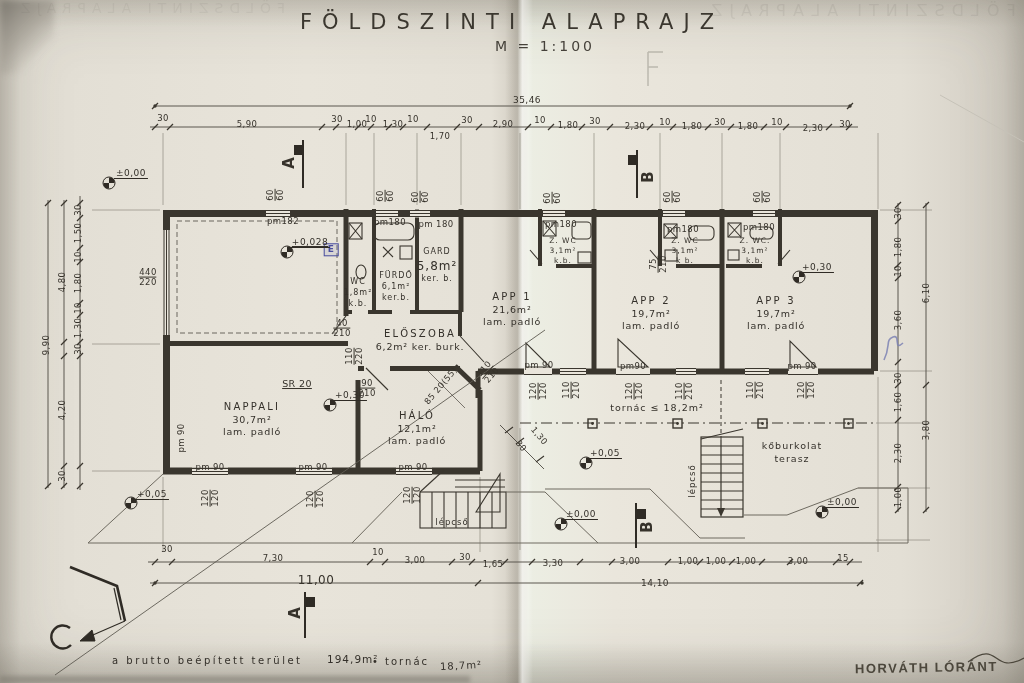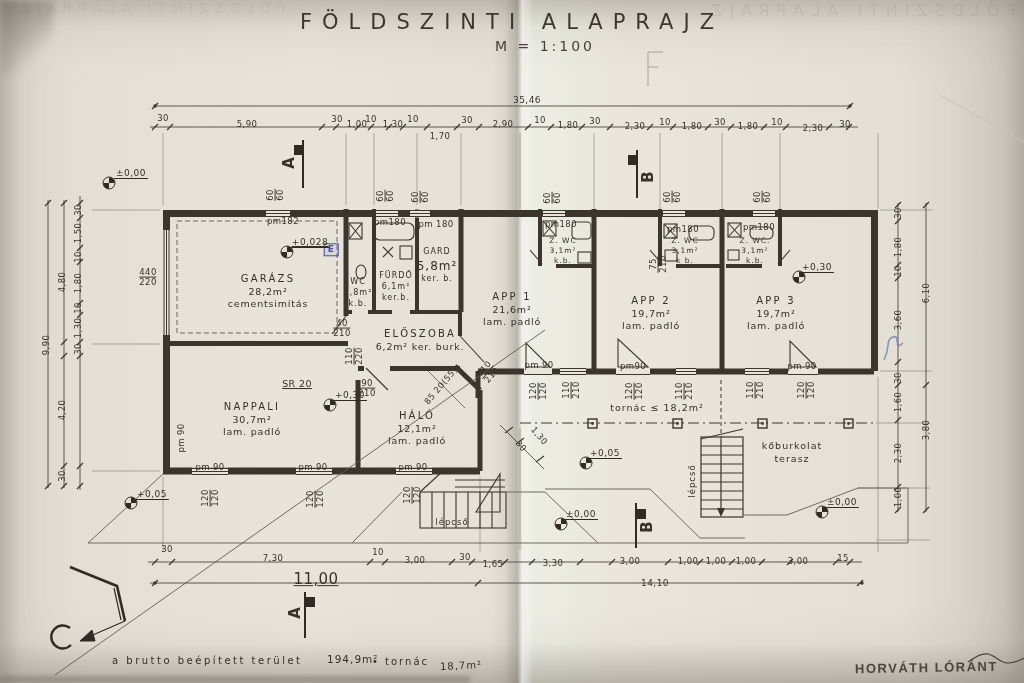--- a/index.html
+++ b/index.html
@@ -265,21 +265,21 @@
     <div class="lbl" style="left: 415px; top: 560px; transform: translate(-50%, -50%); position: absolute;">3,00</div>
     <div class="lbl" style="left: 465px; top: 557px; transform: translate(-50%, -50%); position: absolute;">30</div>
     <div class="lbl" style="left: 493px; top: 564px; transform: translate(-50%, -50%); position: absolute;">1,65</div>
     <div class="lbl" style="left: 553px; top: 563px; transform: translate(-50%, -50%); position: absolute; text-align: right;">3,30</div>
     <div class="lbl" style="left: 630px; top: 561px; transform: translate(-50%, -50%); position: absolute;">3,00</div>
     <div class="lbl" style="left: 688px; top: 561px; transform: translate(-50%, -50%); position: absolute;">1,00</div>
     <div class="lbl" style="left: 716px; top: 561px; transform: translate(-50%, -50%); position: absolute;">1,00</div>
     <div class="lbl" style="left: 746px; top: 561px; transform: translate(-50%, -50%); position: absolute;">1,00</div>
     <div class="lbl" style="left: 798px; top: 561px; transform: translate(-50%, -50%); position: absolute;">3,00</div>
     <div class="lbl" style="left: 843px; top: 558px; transform: translate(-50%, -50%); position: absolute;">15</div>
-    <div class="lbl" style="font-size: 15px; left: 316px; top: 580px; transform: translate(-50%, -50%); position: absolute; text-decoration: underline;">11,00</div>
+    <div class="lbl" style="font-size: 12px; left: 316px; top: 580px; transform: translate(-50%, -50%); position: absolute;">11,00</div>
     <div class="lbl" style="font-size: 9px; left: 655px; top: 584px; transform: translate(-50%, -50%); position: absolute;">14,10</div>
     <div class="lbl" style="left: 78px; top: 210px; transform: translate(-50%, -50%) rotate(-90deg); position: absolute;">30</div>
     <div class="lbl" style="left: 78px; top: 233px; transform: translate(-50%, -50%) rotate(-90deg); position: absolute;">1,50</div>
     <div class="lbl" style="left: 78px; top: 257px; transform: translate(-50%, -50%) rotate(-90deg); position: absolute;">10</div>
     <div class="lbl" style="left: 78px; top: 283px; transform: translate(-50%, -50%) rotate(-90deg); position: absolute;">1,80</div>
     <div class="lbl" style="left: 78px; top: 308px; transform: translate(-50%, -50%) rotate(-90deg); position: absolute;">10</div>
     <div class="lbl" style="left: 78px; top: 328px; transform: translate(-50%, -50%) rotate(-90deg); position: absolute;">1,30</div>
     <div class="lbl" style="left: 78px; top: 349px; transform: translate(-50%, -50%) rotate(-90deg); position: absolute;">30</div>
     <div class="lbl" style="left: 62px; top: 282px; transform: translate(-50%, -50%) rotate(-90deg); position: absolute;">4,80</div>
     <div class="lbl" style="left: 62px; top: 410px; transform: translate(-50%, -50%) rotate(-90deg); position: absolute;">4,20</div>
@@ -394,25 +394,20 @@
     </div>
     <div class="lbl u" style="font-size: 9.5px; left: 297px; top: 336px; transform: translate(-50%, -50%); position: absolute; margin-top: 48px;">SR 20</div>
     <div class="lbl" style="left: 441px; top: 386px; transform: translate(-50%, -50%) rotate(-50deg); position: absolute;">85 20(55)</div>
     <div class="lbl" style="left: 521px; top: 446px; transform: translate(-50%, -50%) rotate(50deg); position: absolute;">30</div>
     <div class="lbl" style="left: 539px; top: 436px; transform: translate(-50%, -50%) rotate(50deg); position: absolute;">1,30</div>
     <div class="lbl stamp" style="left: 331px; top: 250px; transform: translate(-50%, -50%); position: absolute;">E</div>
     <div class="lbl sec" style="left: 290px; top: 163px; transform: translate(-50%, -50%) rotate(-90deg); position: absolute;">A</div>
     <div class="lbl sec" style="left: 296px; top: 613px; transform: translate(-50%, -50%) rotate(-90deg); position: absolute;">A</div>
     <div class="lbl sec" style="left: 649px; top: 177px; transform: translate(-50%, -50%) rotate(-90deg); position: absolute;">B</div>
     <div class="lbl sec" style="left: 648px; top: 527px; transform: translate(-50%, -50%) rotate(-90deg); position: absolute;">B</div>
-    <div class="room" style="left: 268px; top: 292px; transform: translate(-50%, -50%); position: absolute;">
-      <div class="rn">GARÁZS</div>
-      <div class="rl">28,2m²</div>
-      <div class="rl">cementsimítás</div>
-    </div>
     <div class="room" style="left: 252px; top: 420px; transform: translate(-50%, -50%); position: absolute;">
       <div class="rn">NAPPALI</div>
       <div class="rl">30,7m²</div>
       <div class="rl">lam. padló</div>
     </div>
     <div class="room" style="left: 417px; top: 429px; transform: translate(-50%, -50%); position: absolute;">
       <div class="rn">HÁLÓ</div>
       <div class="rl">12,1m²</div>
       <div class="rl">lam. padló</div>
     </div>

